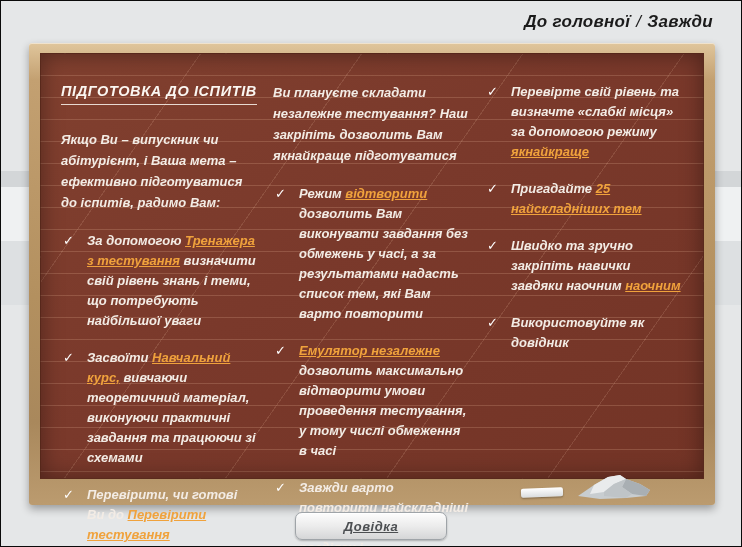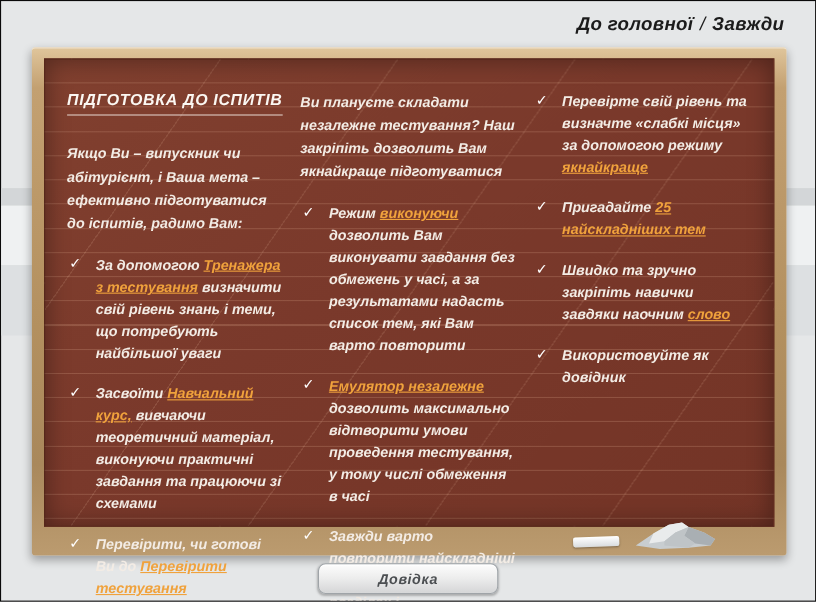--- a/index.html
+++ b/index.html
@@ -82,27 +82,28 @@
     position:absolute; left:492px; bottom:8px; width:42px; height:9px;
     background:linear-gradient(180deg,#ffffff,#d9dcde);
     border-radius:2px; transform:rotate(-2deg);
     box-shadow:0 1px 2px rgba(0,0,0,0.35);
   }
   .eraser { position:absolute; left:545px; bottom:3px; width:86px; height:30px; }
 
   
   .help-btn {
     position:absolute; left:50%; transform:translateX(-50%);
-    top:511px; width:164px; height:28px;
+    top:511px; width:152px; height:28px;
     background:linear-gradient(180deg,#fdfdfd 0%, #ececec 50%, #d5d6d7 100%);
     border:1px solid #9fa4a8; border-radius:7px;
     font-family:"Liberation Sans", sans-serif;
     font-size:13px; font-style:italic; font-weight:bold; color:#4c4f52;
     letter-spacing:0.5px; cursor:pointer;
     box-shadow:0 1px 2px rgba(0,0,0,0.25), inset 0 1px 0 #ffffff;
+    text-decoration:underline;
   }
 </style>
 </head>
 <body>
 
 <div id="page">
 
   <div class="bg-band1"></div>
   <div class="bg-band2"></div>
   <div class="bg-band3"></div>
@@ -115,28 +116,28 @@
 
   <div class="board-frame">
     <div class="board-surface">
       <div class="columns">
           <section class="column"><h2 class="col-title">ПІДГОТОВКА ДО ІСПИТІВ</h2><p class="col-intro">Якщо Ви – випускник чи абітурієнт, і Ваша мета – ефективно підготуватися до іспитів, радимо Вам:</p><ul class="col-list">
               <li><span class="check">✓</span>За допомогою <a class="board-link" href="#">Тренажера з тестування</a> визначити свій рівень знань і теми, що потребують найбільшої уваги</li>
               <li><span class="check">✓</span>Засвоїти <a class="board-link" href="#">Навчальний курс,</a> вивчаючи теоретичний матеріал, виконуючи практичні завдання та працюючи зі схемами</li>
               <li><span class="check">✓</span>Перевірити, чи готові Ви до <a class="board-link" href="#">Перевірити тестування</a></li>
             </ul></section>
           <section class="column"><p class="col-intro">Ви плануєте складати незалежне тестування?  Наш закріпіть дозволить Вам якнайкраще підготуватися</p><ul class="col-list">
-              <li><span class="check">✓</span>Режим <a class="board-link" href="#">виконуючи</a>  дозволить Вам виконувати завдання без обмежень у часі, а за результатами надасть список тем, які Вам варто повторити</li>
+              <li><span class="check">✓</span>Режим <a class="board-link" href="#">відтворити</a>  дозволить Вам виконувати завдання без обмежень у часі, а за результатами надасть список тем, які Вам варто повторити</li>
               <li><span class="check">✓</span><a class="board-link" href="#">Емулятор незалежне</a> дозволить максимально відтворити умови проведення тестування, у тому числі обмеження в часі</li>
               <li><span class="check">✓</span>Завжди варто повторити найскладніші теми. Зробіть це у розділах   і </li>
             </ul></section>
           <section class="column"><ul class="col-list">
               <li><span class="check">✓</span>Перевірте свій рівень та визначте «слабкі місця» за допомогою режиму <a class="board-link" href="#">якнайкраще</a></li>
               <li><span class="check">✓</span>Пригадайте <a class="board-link" href="#">25 найскладніших тем</a></li>
-              <li><span class="check">✓</span>Швидко та зручно закріпіть навички завдяки наочним <a class="board-link" href="#">слово</a></li>
+              <li><span class="check">✓</span>Швидко та зручно закріпіть навички завдяки наочним <a class="board-link" href="#">наочним</a></li>
               <li><span class="check">✓</span>Використовуйте  як довідник</li>
             </ul></section>
         </div>
     </div>
     <div class="chalk"></div>
     <svg class="eraser" viewBox="0 0 86 30">
       <path d="M4 24 L20 13 L34 5 L46 3 L52 7 L66 12 L76 18 L72 24 L52 26 L26 27 Z" fill="#c8cdd0"></path>
       <path d="M20 13 L34 5 L46 3 L52 7 L40 12 L30 20 L16 22 Z" fill="#e9ebec"></path>
       <path d="M52 7 L66 12 L76 18 L72 24 L58 22 L48 15 Z" fill="#a9afb3"></path>
       <path d="M40 12 L52 7 L48 15 L58 22 L52 26 L30 24 L30 20 Z" fill="#bfc4c7"></path>

